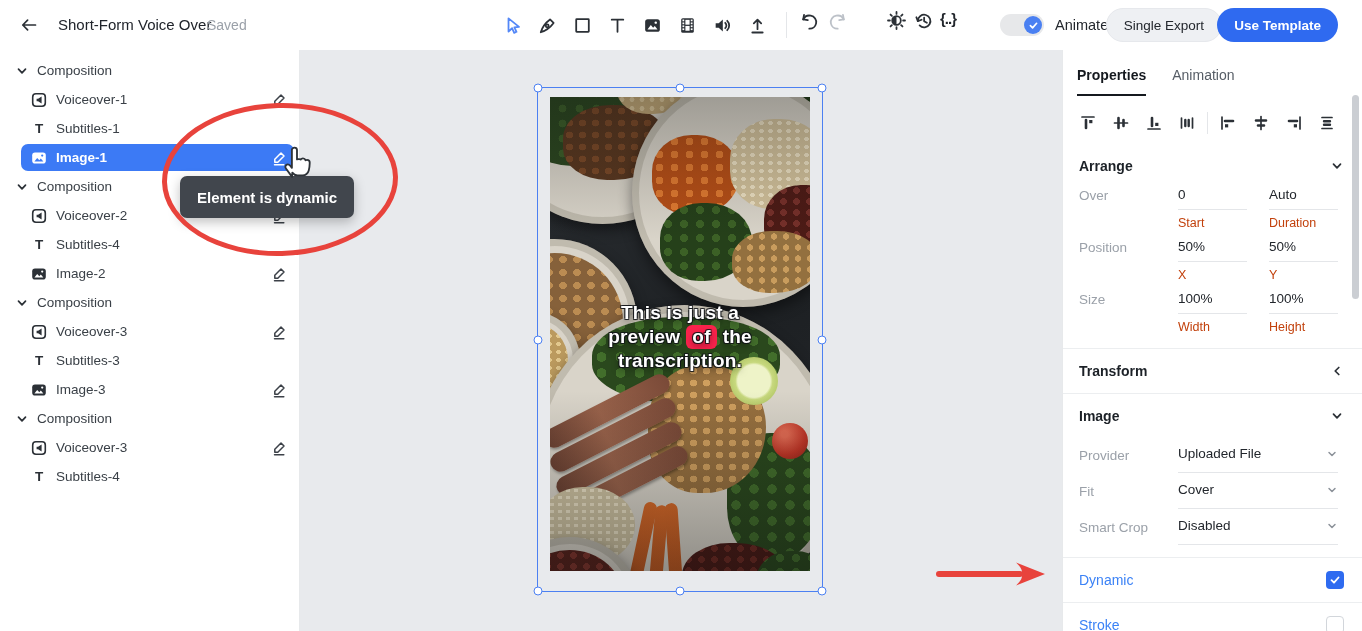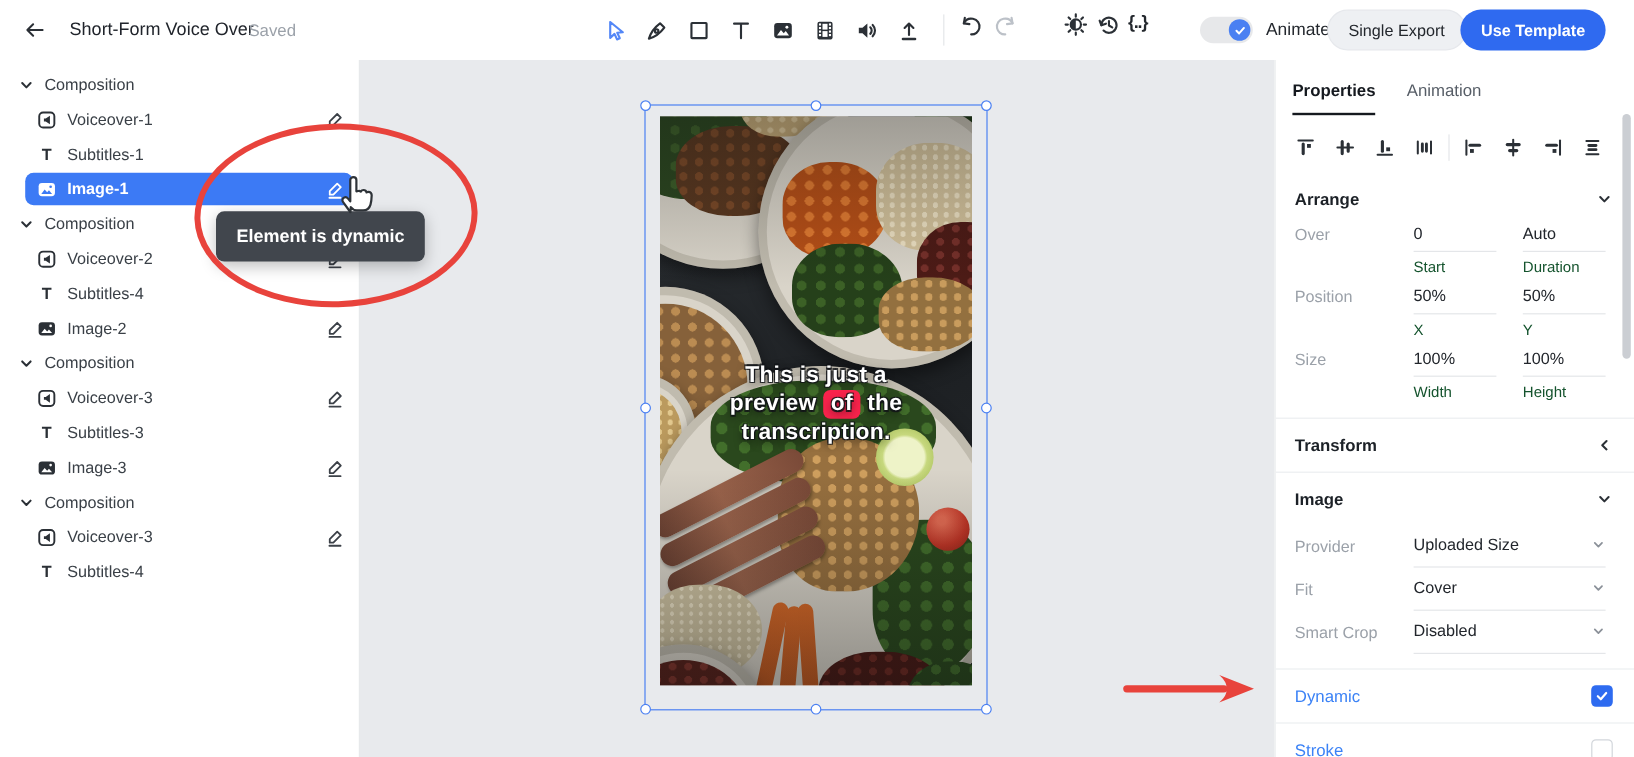--- a/index.html
+++ b/index.html
@@ -68,21 +68,21 @@
   .align-row { display:flex; align-items:center; justify-content:space-between; padding:13px 22px 0 12px; }
   .abtn { width:26px; height:28px; display:flex; align-items:center; justify-content:center; cursor:pointer; }
   .vdiv { width:1px; height:22px; background:#e4e6e9; }
   .sect { display:flex; justify-content:space-between; align-items:center; padding:0 18px 0 16px; font-size:14px; font-weight:700; color:#1c2127; }
   .sect.arr { margin-top:21px;gap:28px; }
   .sect.h44 { height:44px; border-top:1px solid #eceef0; }
   .prow { display:grid; grid-template-columns:77px 1fr 1fr; column-gap:22px; padding:0 24px 0 16px; margin-top:13px; align-items:start; }
   .prow + .prow { margin-top:9px; }
   .plabel { font-size:13.5px; color:#9ba1a9; padding-top:1px; }
   .fval { font-size:13.5px; color:#22262c; padding-bottom:7px; border-bottom:1px solid #e4e6e9; cursor:text; }
-  .fhint { font-size:12.5px; color:#14532d; margin-top:6px; }
+  .fhint { font-size:12.5px; color:#c2410c; margin-top:6px; }
   .divline { border-top:1px solid #eceef0; margin-top:14px; }
   .srow { display:grid; grid-template-columns:77px 1fr; column-gap:22px; padding:0 24px 0 16px; height:36px; align-items:center; }
   .sval { display:flex; justify-content:space-between; align-items:center; border-bottom:1px solid #e4e6e9; height:100%; padding-bottom:2px; font-size:13.5px; color:#22262c; cursor:pointer; }
   .toggle-row { height:44px; display:flex; justify-content:space-between; align-items:center; padding:0 18px 0 16px; font-size:14px; color:#3b82f6; }
   .cb { width:18px; height:18px; border-radius:4px; cursor:pointer; display:flex; align-items:center; justify-content:center; }
   .cb.on { background:#2e6bf0; }
   .cb.off { background:#fff; border:1.5px solid #d2d6db; }
   .scrollbar { position:absolute; right:3px; top:45px; width:7px; height:204px; background:#cbced3; border-radius:4px; cursor:grab; }
 
   
@@ -551,21 +551,21 @@
   <div class="sect h44">
     <span>Image</span>
     <svg width="14" height="14" viewBox="0 0 14 14" class="stroke-ic">
         <path d="M3.5 5.2 L7 8.8 L10.5 5.2"></path>
       </svg>
   </div>
 
   <div class="srow">
     <div class="plabel">Provider</div>
     <div class="sval">
-      <span>Uploaded Size</span>
+      <span>Uploaded File</span>
       <svg width="12" height="12" viewBox="0 0 14 14" fill="none" stroke="#8b9199" stroke-width="1.7" stroke-linecap="round" stroke-linejoin="round">
           <path d="M3.5 5.2 L7 8.8 L10.5 5.2"></path>
         </svg>
     </div>
   </div>
   <div class="srow">
     <div class="plabel">Fit</div>
     <div class="sval">
       <span>Cover</span>
       <svg width="12" height="12" viewBox="0 0 14 14" fill="none" stroke="#8b9199" stroke-width="1.7" stroke-linecap="round" stroke-linejoin="round">

